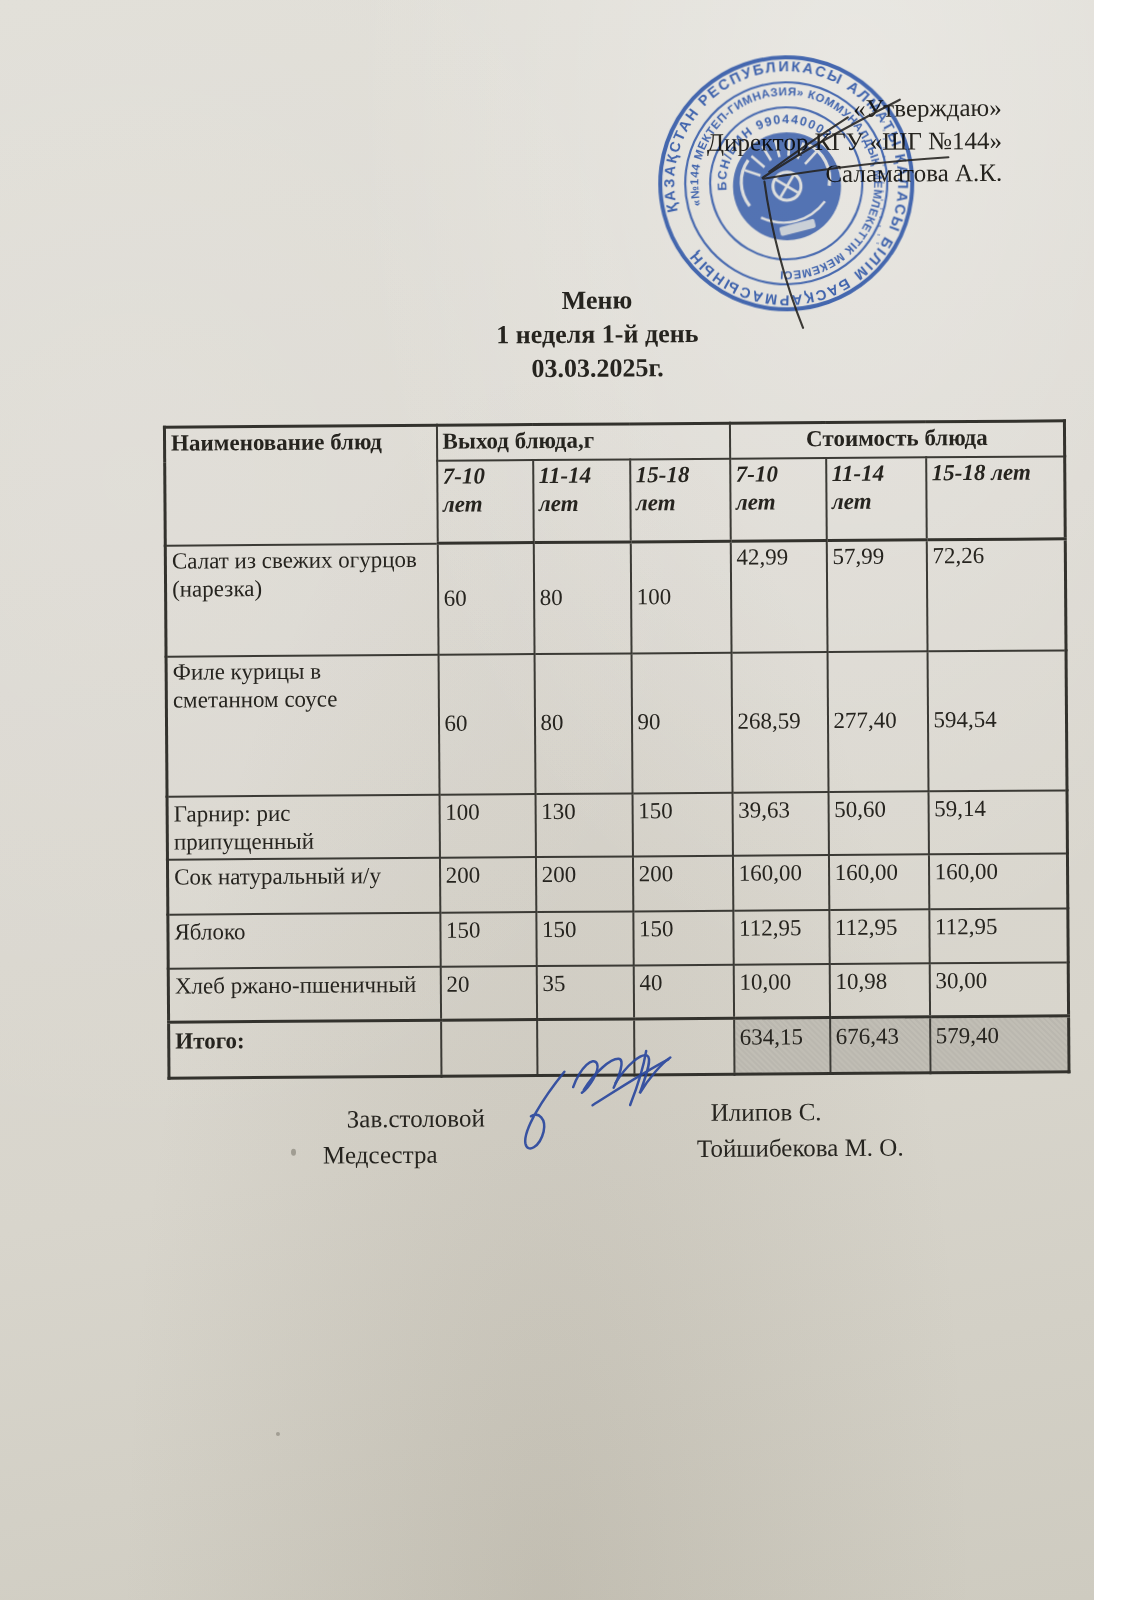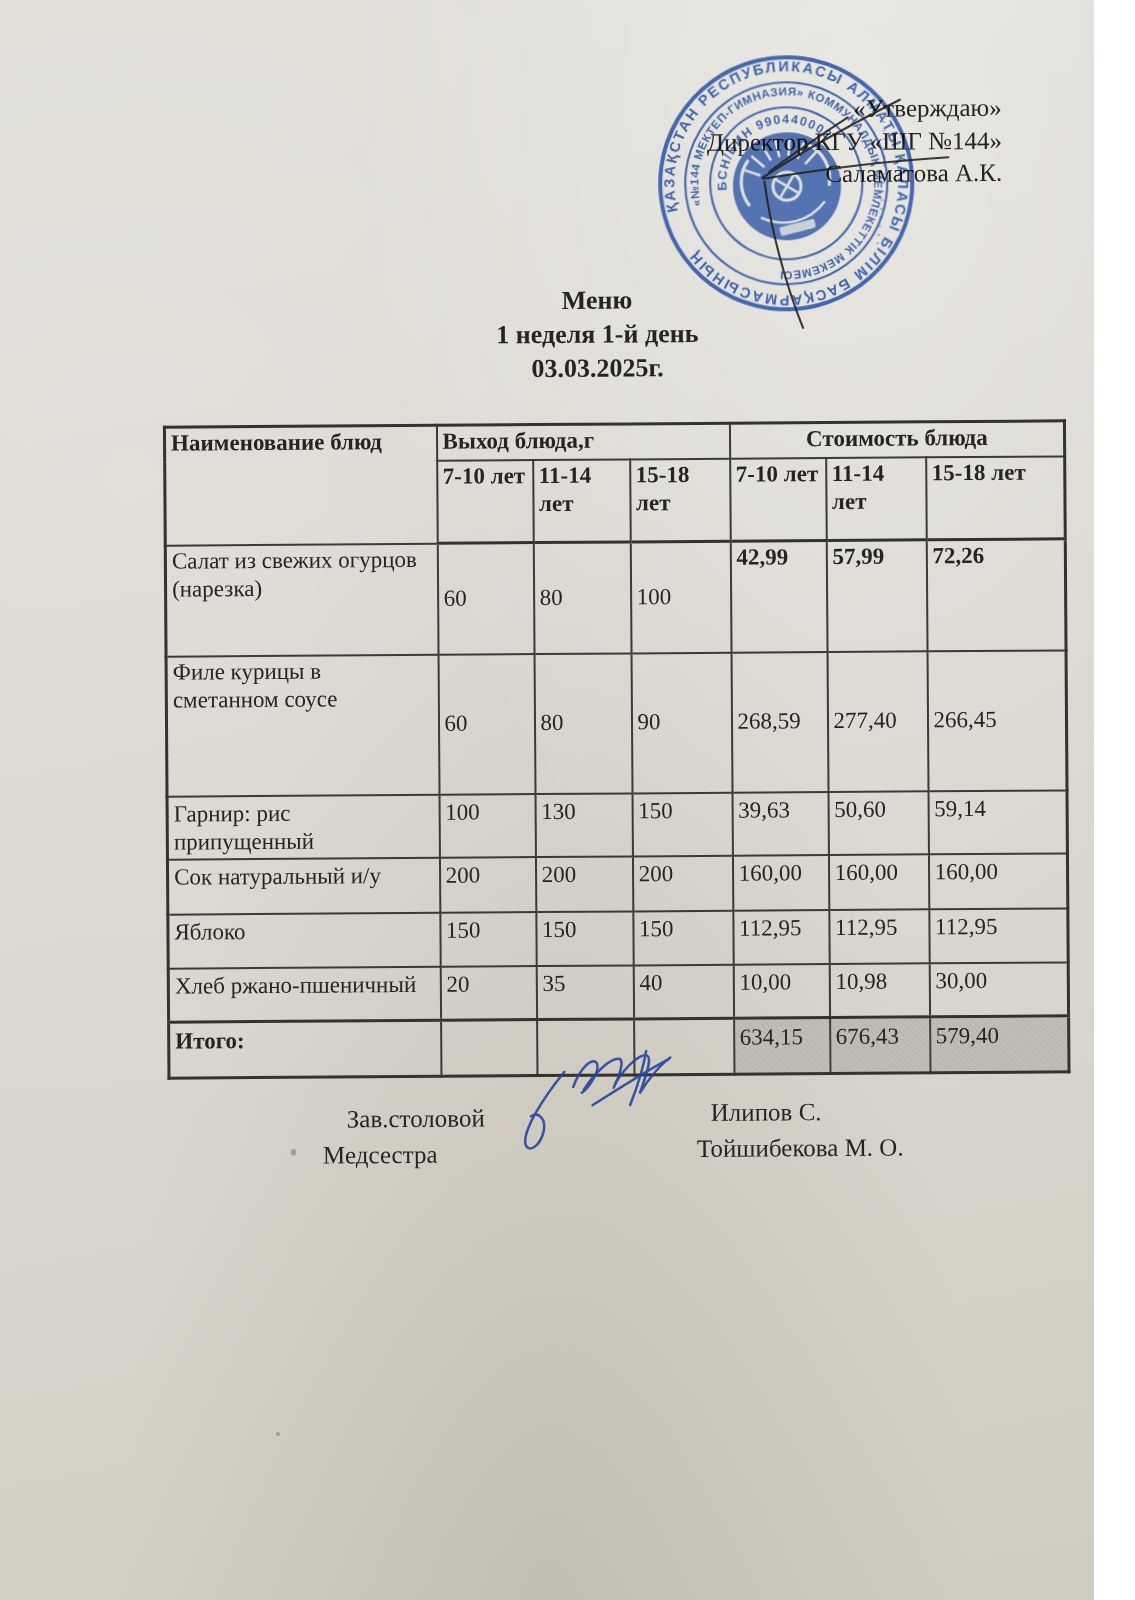--- a/index.html
+++ b/index.html
@@ -27,32 +27,32 @@
          font-weight:bold;font-size:26px;line-height:1.30;}
 
   
   table.menu{position:absolute;top:423px;left:165px;width:900px;
              border-collapse:collapse;table-layout:fixed;
              font-size:23px;color:#26241f;}
   table.menu td{border:2px solid #3b3a35;padding:1px 5px 2px 5px;
                 overflow:hidden;line-height:1.22;}
   table.menu{border:3px solid #33322d;}
   tr.hrow1 td{height:30px;font-weight:bold;vertical-align:top;}
-  tr.hrow2 td{height:77px;font-weight:bold;vertical-align:top;border-bottom:3px solid #33322d;}
+  tr.hrow2 td{height:77px;font-weight:bold;vertical-align:top;border-bottom:3px solid #33322d;font-style:italic;}
   td.c-center{text-align:center;}
   tr.r1 td{height:106px;}
   tr.r2 td{height:135px;}
   tr.r3 td{height:44px;}
   tr.r4 td{height:48px;}
   tr.r5 td{height:47px;}
   tr.r6 td{height:46px;}
   tr.rt td{height:47px;border-top:3px solid #33322d;}
   td.c-name{vertical-align:top;}
   tr.r1 td.w{vertical-align:middle;}
-  tr.r1 td.p{vertical-align:top;font-weight:bold;}
+  tr.r1 td.p{vertical-align:top;}
   tr.r2 td.w,tr.r2 td.p{vertical-align:middle;}
   tr.r3 td,tr.r4 td,tr.r5 td,tr.r6 td{vertical-align:top;padding-top:3px;}
   tr.rt td{vertical-align:top;padding-top:4px;}
   td.total-label{font-weight:bold;}
   td.shade{background:#c1beb5;
     background-image:repeating-linear-gradient(45deg,rgba(0,0,0,.035) 0 2px,transparent 2px 4px);}
 
   
   .sig-label{position:absolute;font-size:25px;white-space:nowrap;}
   .ink{position:absolute;inset:0;pointer-events:none;z-index:3;}
@@ -151,21 +151,21 @@
         <td class="p">57,99</td>
         <td class="p">72,26</td>
       </tr>
       <tr class="r2">
         <td class="c-name">Филе курицы в сметанном соусе</td>
         <td class="w">60</td>
         <td class="w">80</td>
         <td class="w">90</td>
         <td class="p">268,59</td>
         <td class="p">277,40</td>
-        <td class="p">266,45</td>
+        <td class="p">594,54</td>
       </tr>
       <tr class="r3">
         <td class="c-name">Гарнир: рис припущенный</td>
         <td>100</td>
         <td>130</td>
         <td>150</td>
         <td>39,63</td>
         <td>50,60</td>
         <td>59,14</td>
       </tr>

